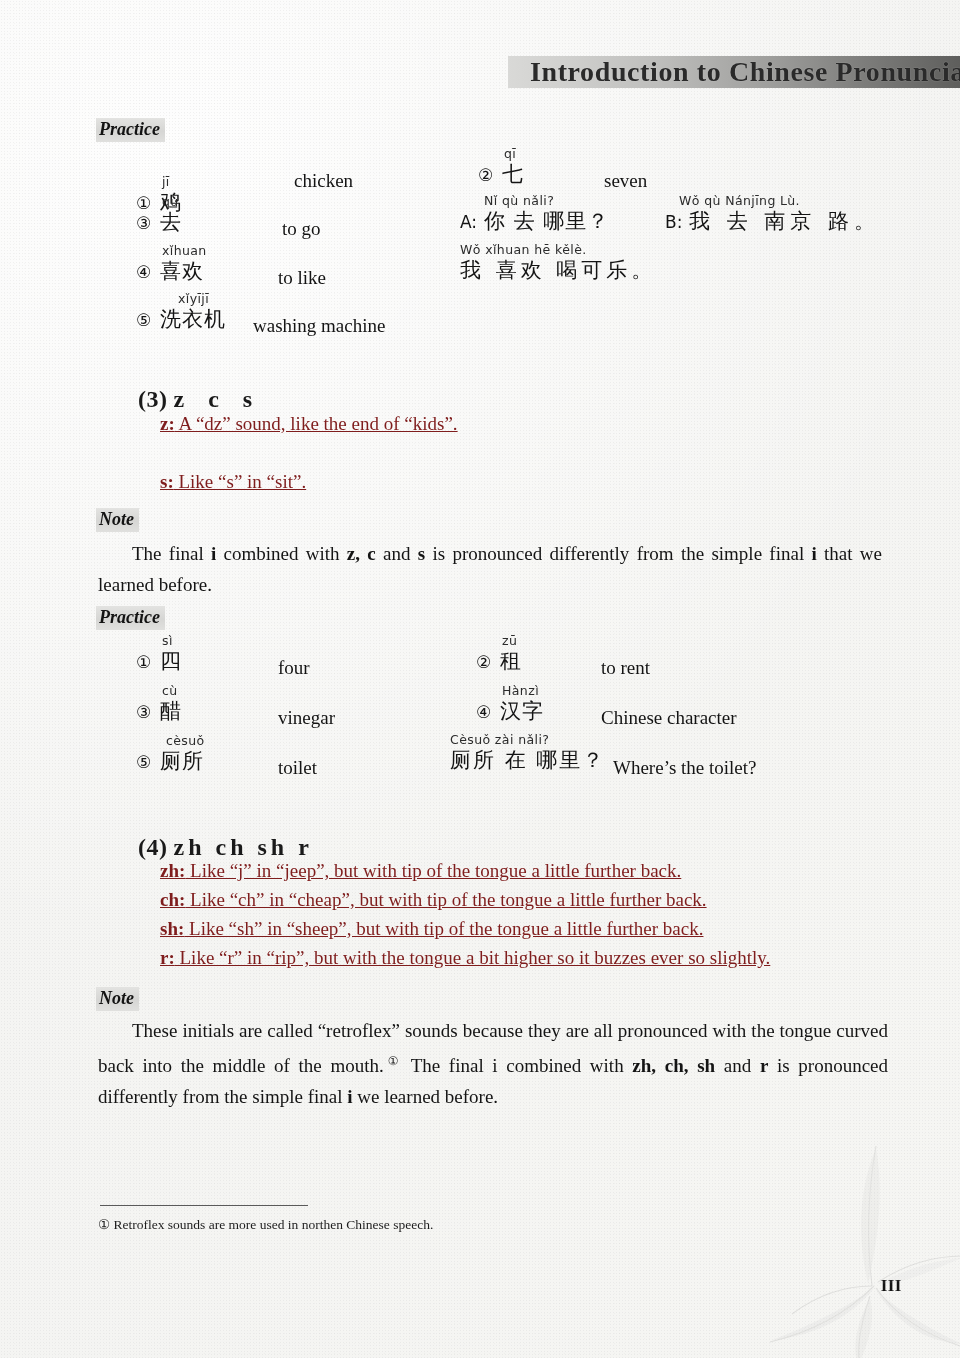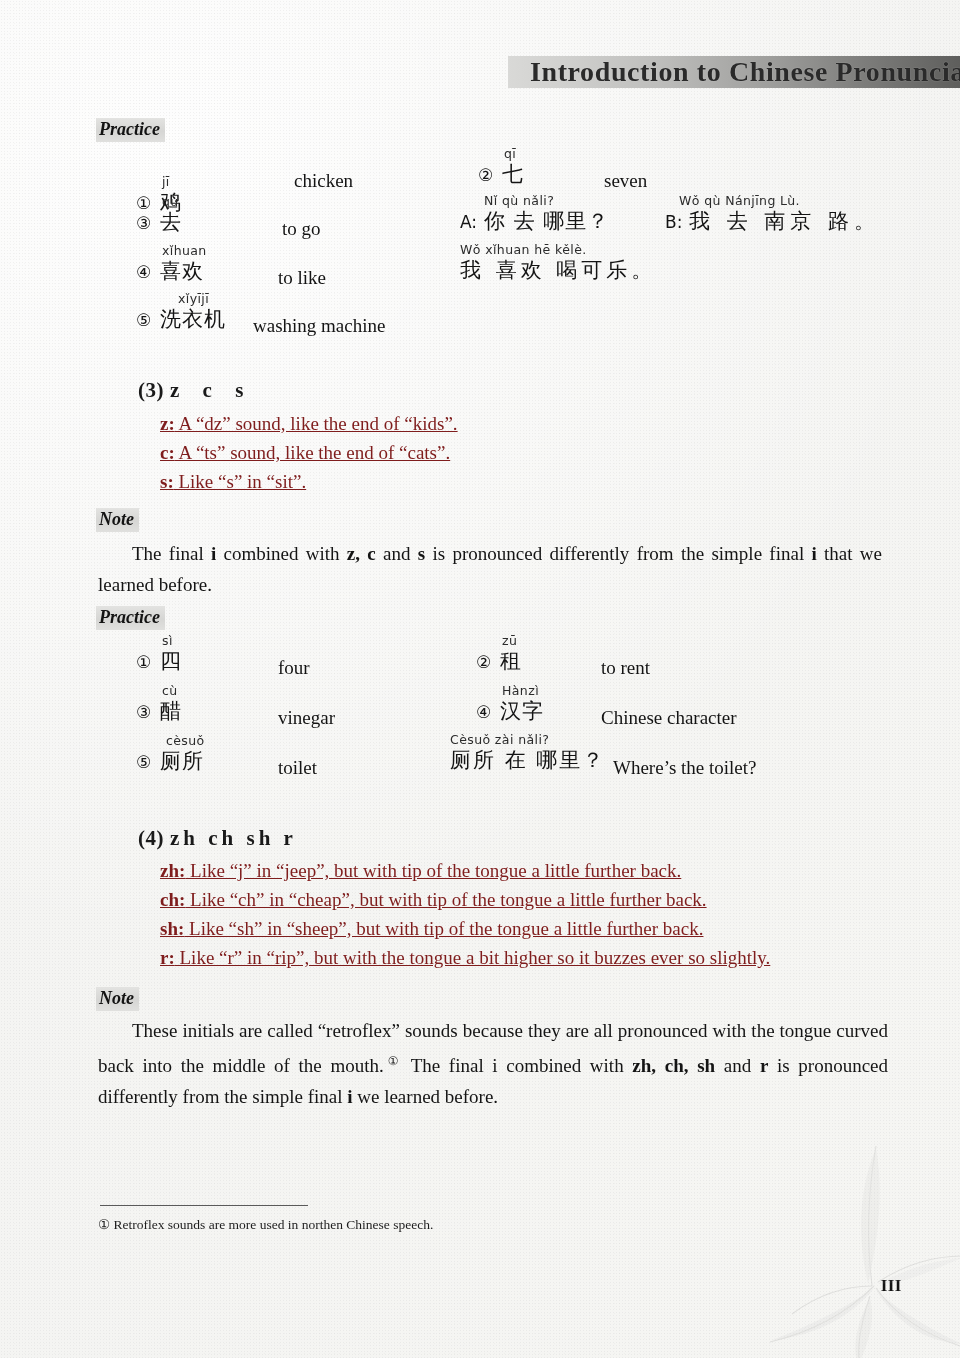--- a/index.html
+++ b/index.html
@@ -138,24 +138,25 @@
     position: absolute;
     font-size: 19px;
     line-height: 26px;
     color: #141414;
     white-space: nowrap;
   }
 
   
   .rule-head {
     position: absolute;
-    font-size: 21px;
+    font-size: 24px;
     font-weight: 700;
     letter-spacing: .5px;
     white-space: nowrap;
+    margin-top: 8px;
   }
   .rule-head .rules-letters { margin-left: 6px; letter-spacing: 9px; }
   .rule-line {
     position: absolute;
     font-size: 19px;
     line-height: 26px;
     white-space: nowrap;
     color: #7f1d1d;
     text-decoration: underline;
   }
@@ -280,23 +281,20 @@
       <span class="num">⑤</span><span class="hanzi">洗衣机</span>
     </span>
   </div>
   <div class="gloss" style="left:253px; top:313px;">washing machine</div>
 
   <div class="rule-head" style="left:138px; top:378px;">
     <span>(3)</span><span class="rules-letters">z  c  s</span>
   </div>
   <div class="rule-line" style="left:160px; top:411px;">
     <b>z:</b><span> A “dz” sound, like the end of “kids”.</span>
-  </div>
-  <div class="rule-line" style="left:160px; top:440px;">
-    <b>c:</b><span> A “ts” sound, like the end of “cats”.</span>
   </div>
   <div class="rule-line" style="left:160px; top:469px;">
     <b>s:</b><span> Like “s” in “sit”.</span>
   </div>
 
   <div class="tag-row" style="top:508px;">
     <span class="section-tag">Note</span>
   </div>
   <div class="note-para" style="left:98px; top:538px; width:784px;">
     <span class="ind"></span><span>The final </span><b>i</b><span> combined with </span><b>z,</b><span>  </span><b>c</b><span> and </span><b>s</b><span> is pronounced differently from the simple final </span><b>i</b><span> that we learned before.</span>

